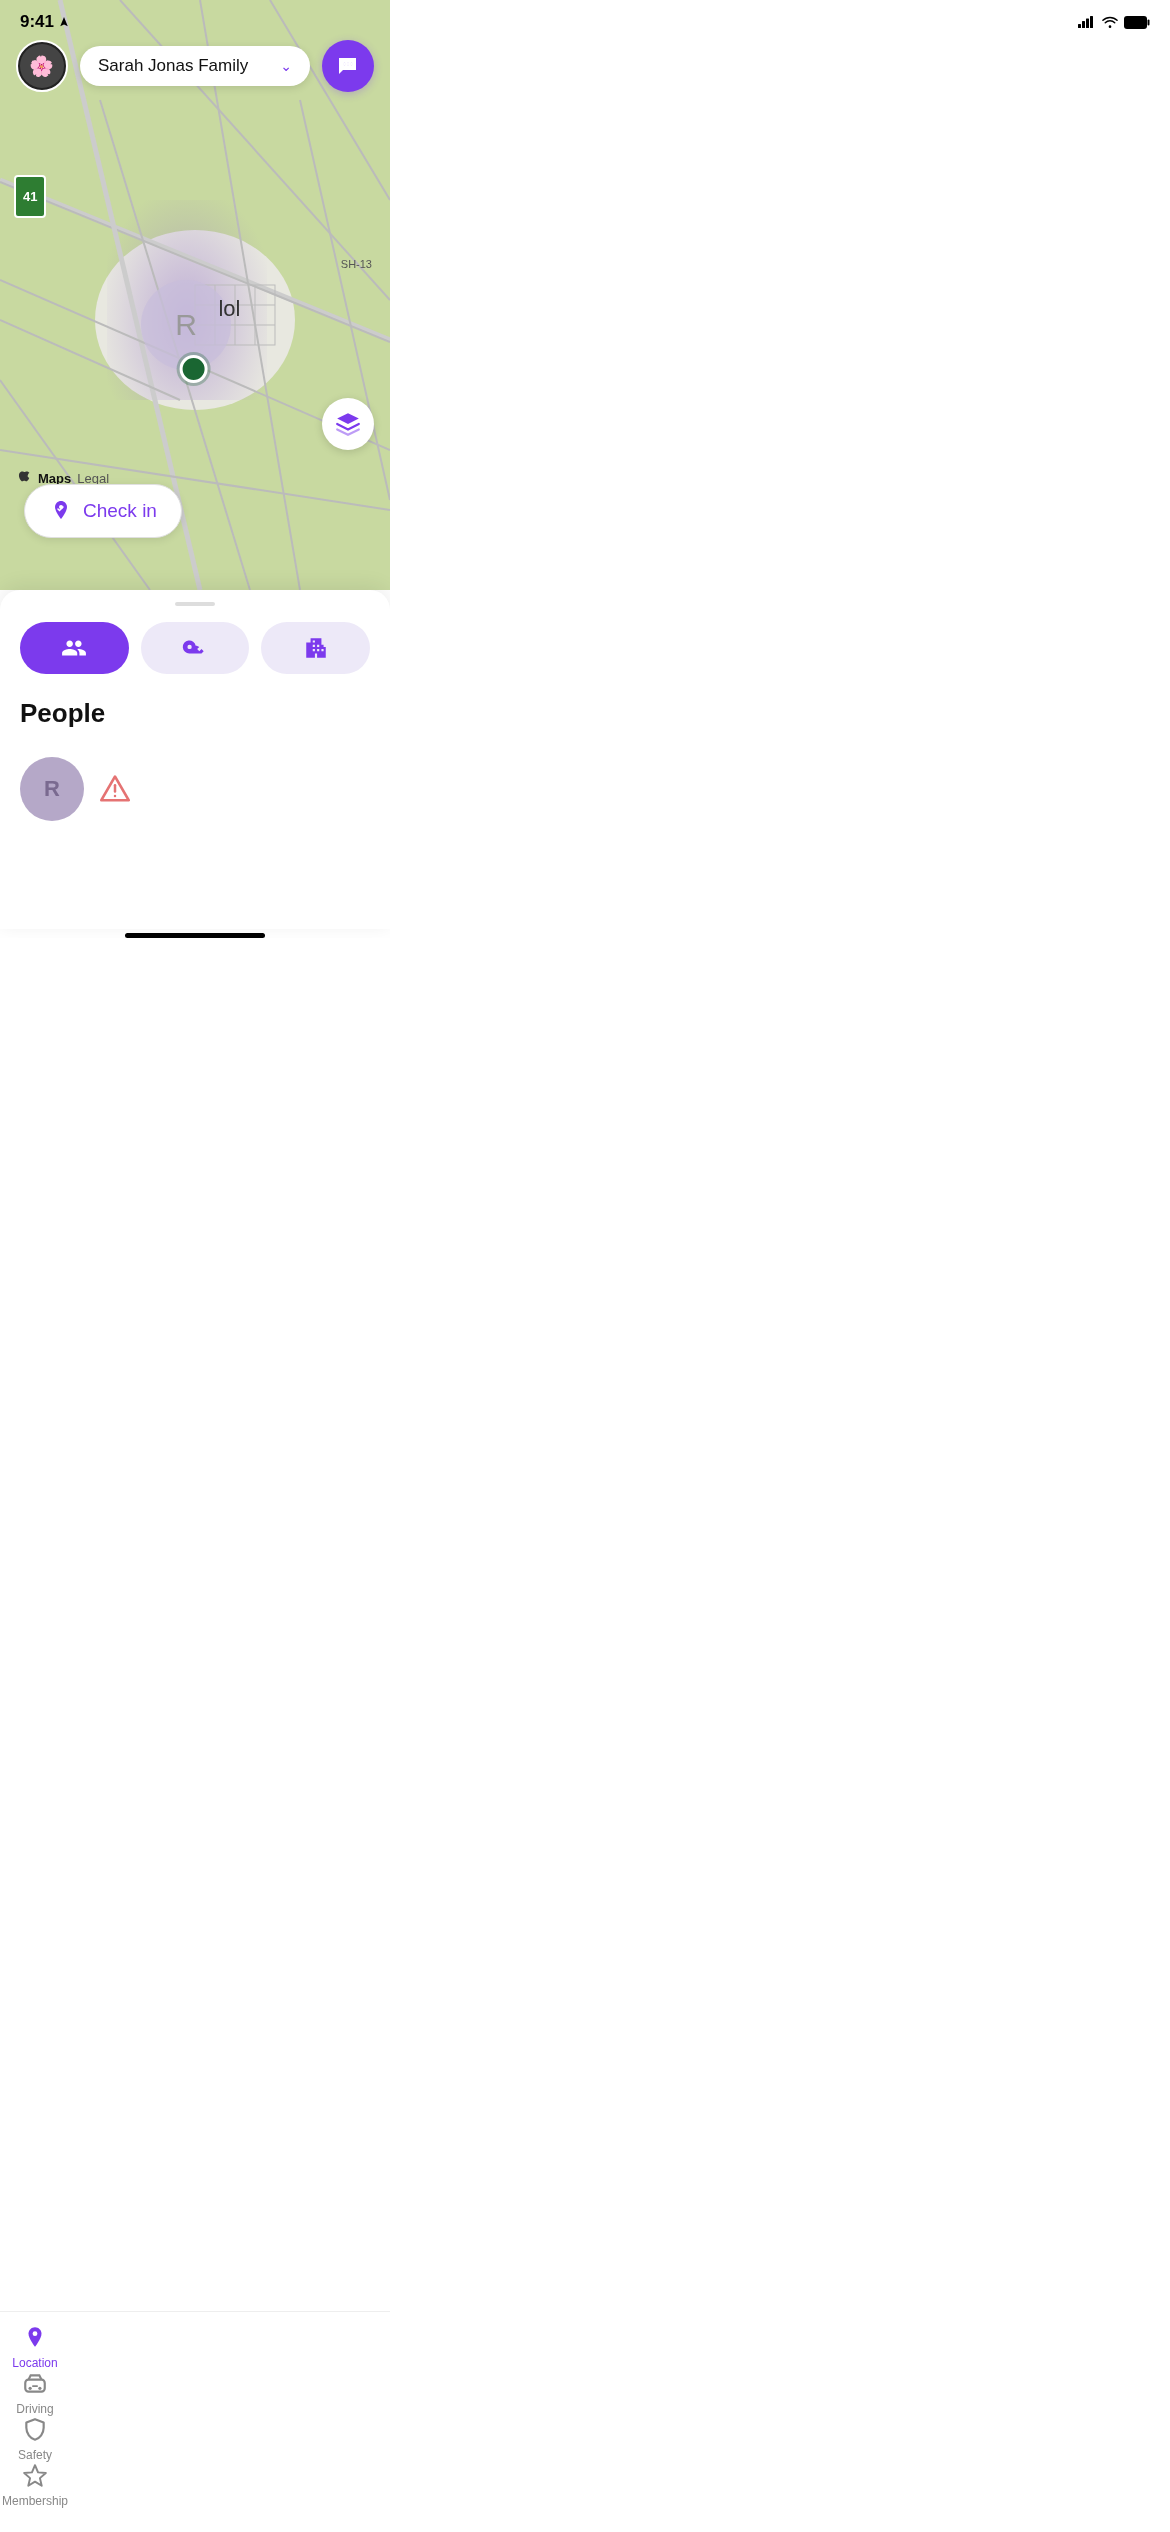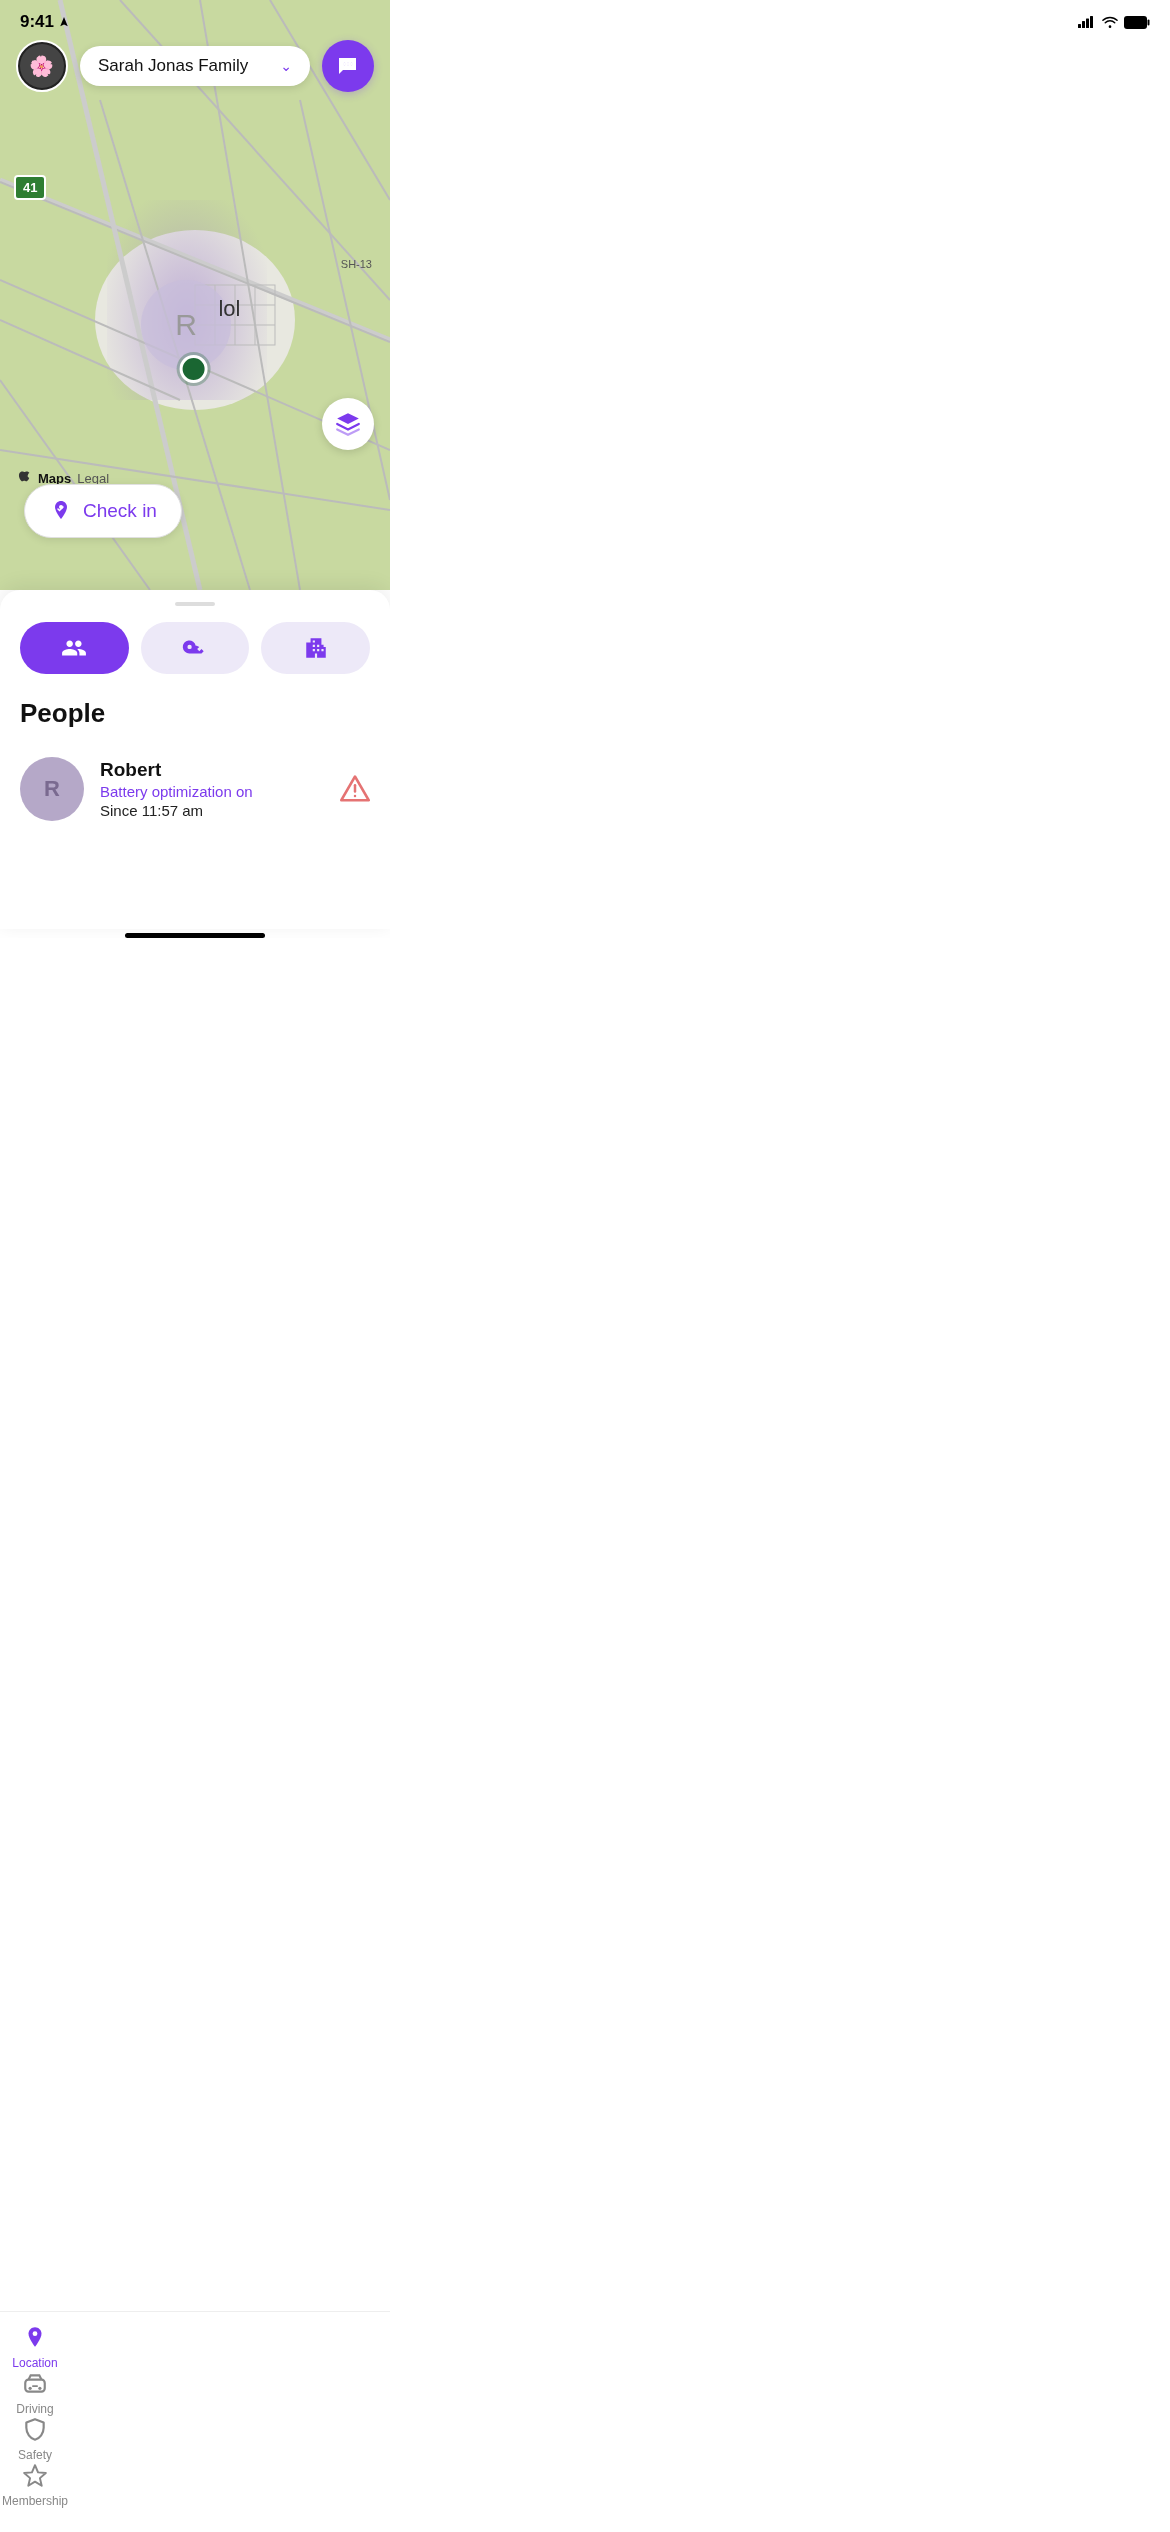--- a/index.html
+++ b/index.html
@@ -410,21 +410,21 @@
     }
     .highway-sign {
       position: absolute;
       top: 175px;
       left: 14px;
       background: #2e7d32;
       color: #fff;
       font-size: 13px;
       font-weight: 700;
       border-radius: 4px;
-      padding: 3px 7px;
+      padding: 12px 7px;
       border: 2px solid #fff;
       z-index: 7;
     }
     .sh-sign {
       position: absolute;
       top: 258px;
       right: 18px;
       font-size: 11px;
       color: #555;
       z-index: 7;
@@ -584,25 +584,20 @@
       </svg>
     </div>
   </div>
 
   <div class="section-title">People</div>
 
   <div class="person-row">
     <div class="person-avatar">
       <span>R</span>
     </div>
-    <div class="person-info">
-      <div class="person-name">Robert</div>
-      <div class="person-status-warning">Battery optimization on</div>
-      <div class="person-since">Since 11:57 am</div>
-    </div>
     <svg class="warning-icon" viewBox="0 0 24 24">
       <path d="M1 21L12 2l11 19H1z" fill="none" stroke="#e57373" stroke-width="2" stroke-linejoin="round"></path>
       <line x1="12" y1="9" x2="12" y2="14" stroke="#e57373" stroke-width="2" stroke-linecap="round"></line>
       <circle cx="12" cy="17.5" r="1" fill="#e57373"></circle>
     </svg>
   </div>
 
   <div style="height: 100px;"></div>
 </div>
 

